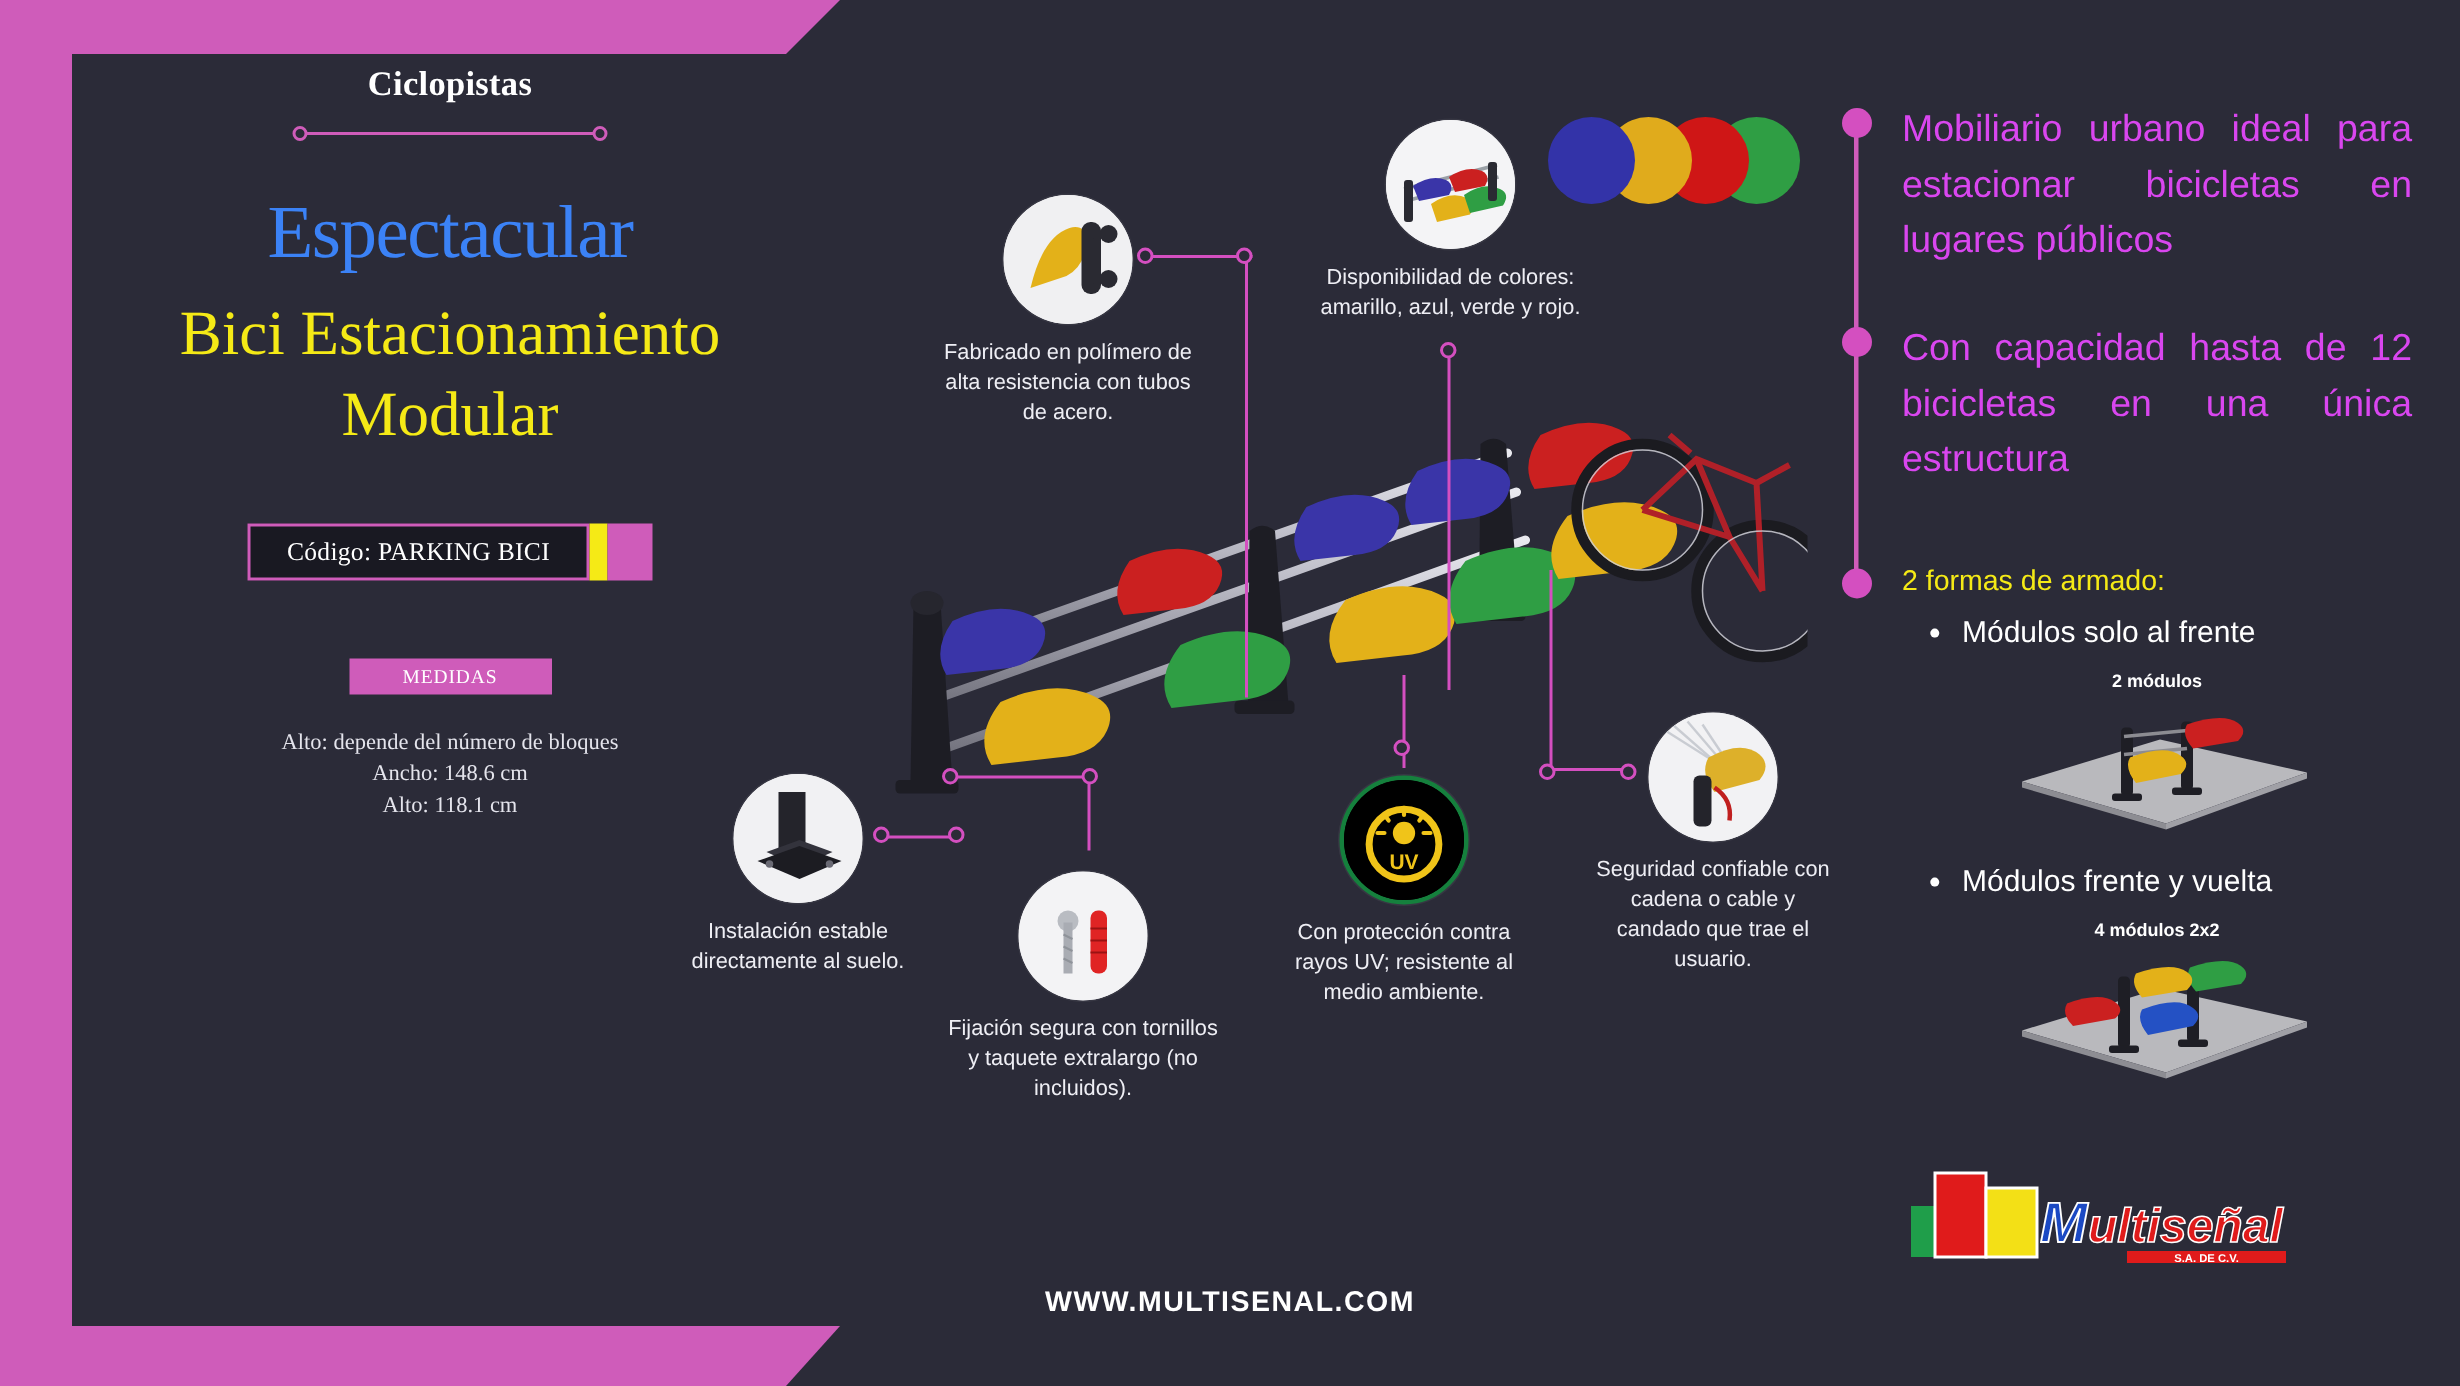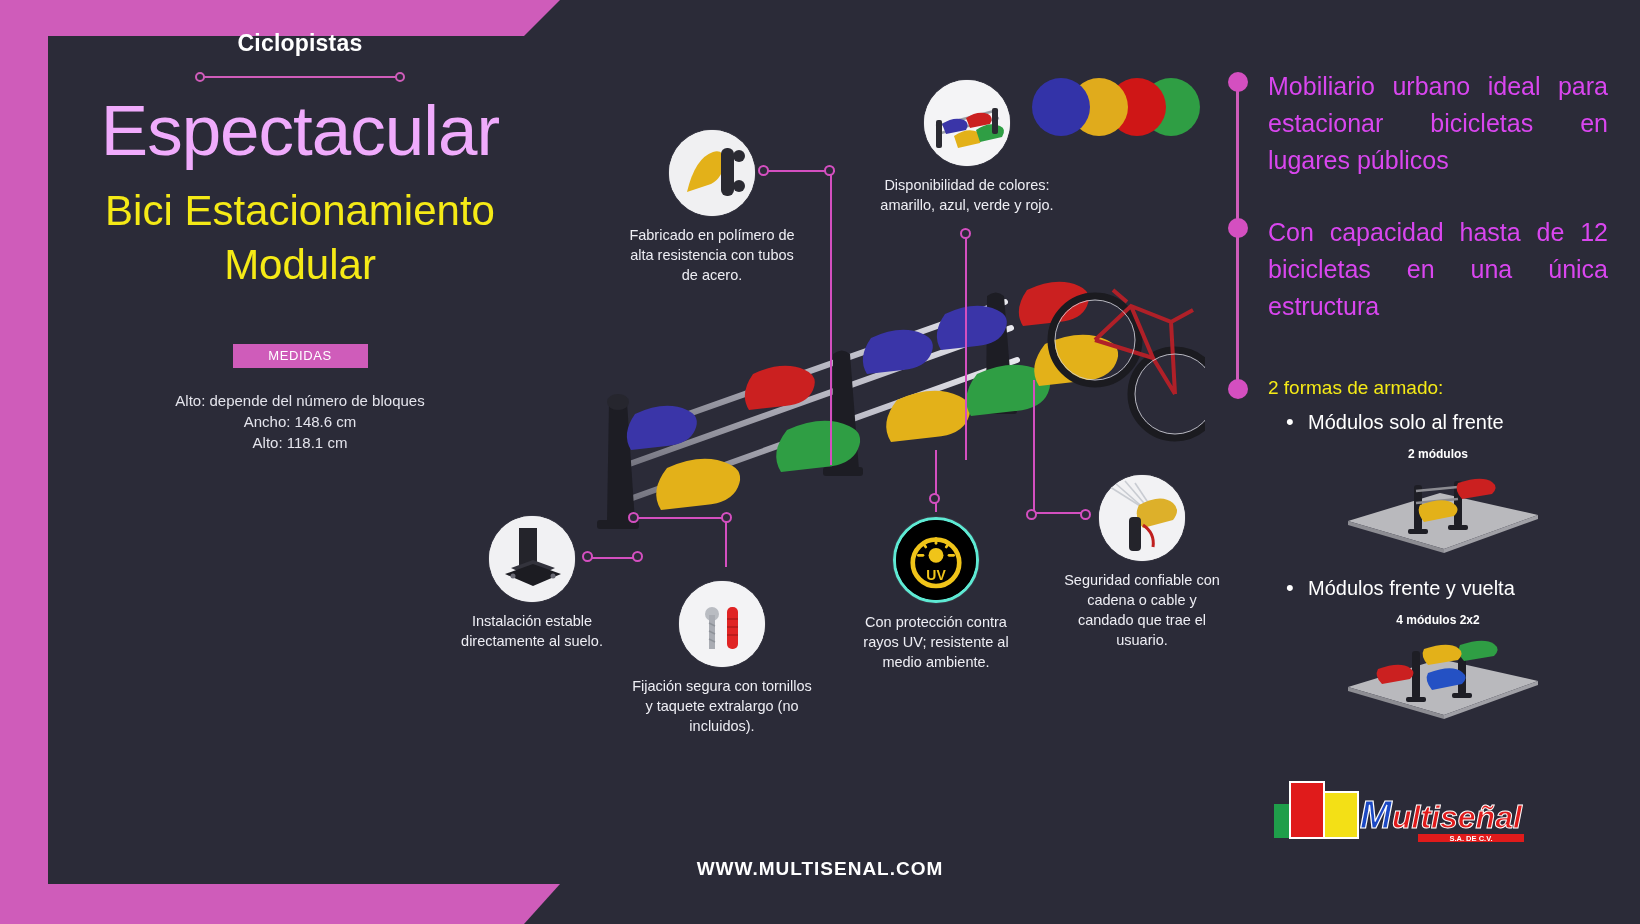--- a/index.html
+++ b/index.html
@@ -26,43 +26,43 @@
     background:#cf5cba; z-index:1;
     clip-path: polygon(0 0, 560px 0, 524px 40px, 0 40px);
   }
   .stage {
     position:absolute; left:48px; top:38px; right:0; bottom:42px;
     background:#2b2b38; z-index:2;
   }
 
   
   .left-col {
-    position:absolute; left:40px; top:0px; width:520px;
-    text-align:center; z-index:5;
+    position:absolute; left:40px; top:13px; width:520px;
+    text-align:center; z-index:5;font-family:Liberation Serif, serif;
   }
   .kicker {
     color:#ffffff; font-size:23px; font-weight:bold; letter-spacing:.2px;
     margin-top:30px;
   }
   .rule {
     position:relative; width:210px; height:12px; margin:14px auto 0;
   }
   .rule .bar {
     position:absolute; left:6px; right:6px; top:5px; height:2px; background:#cf5cba;
   }
   .rule .dot {
     position:absolute; top:1px; width:10px; height:10px; border-radius:50%;
     border:2px solid #cf5cba; background:#2b2b38;
   }
   .rule .dot.l { left:0; }
   .rule .dot.r { right:0; }
 
   .h1 {
-    color:#f0abfc; font-size:71px; font-weight:300; letter-spacing:-1px;
-    line-height:1.0; margin-top:12px; white-space:nowrap;
+    color:#3b82f6; font-size:50px; font-weight:300; letter-spacing:-1px;
+    line-height:1.0; margin-top:34px; white-space:nowrap;
   }
   .h2 {
     color:#f5ea16; font-size:42px; font-weight:300; line-height:1.28;
     margin-top:18px; padding:0 6px;
   }
 
   .code-badge {
     position:relative; width:270px; height:38px; margin:44px auto 0;
   }
   .code-badge .box {
@@ -100,21 +100,21 @@
   
   .callout { position:absolute; z-index:6; text-align:center; }
   .callout .cap {
     color:#eeeef4; font-size:14.5px; line-height:1.38; margin-top:9px;
   }
   .circ {
     width:86px; height:86px; border-radius:50%; background:#f3f3f5;
     overflow:hidden; position:relative; margin:0 auto;
     box-shadow:0 0 0 1px rgba(255,255,255,.06);
   }
-  .circ.dark { background:#000000; border:3px solid #5eead4; }
+  .circ.dark { background:#000000; border:3px solid #15803d; }
 
   
   .conn { position:absolute; z-index:4; }
   .conn .hl { position:absolute; height:2px; background:#d44fc0; }
   .conn .vl { position:absolute; width:2px; background:#d44fc0; }
   .knob {
     position:absolute; width:11px; height:11px; border-radius:50%;
     border:2px solid #d44fc0; background:#2b2b38; z-index:5;
   }
 
@@ -175,20 +175,27 @@
     <div class="dot l"></div>
     <div class="dot r"></div>
   </div>
 
   <div class="h1">Espectacular</div>
   <div class="h2">
     <div>Bici Estacionamiento</div>
     <div>Modular</div>
   </div>
 
+  <div class="code-badge">
+    <div class="box">
+      <span>Código: PARKING BICI</span>
+    </div>
+    <div class="yellow"></div>
+    <div class="pink"></div>
+  </div>
 
   <div class="medidas-tag">MEDIDAS</div>
   <div class="medidas-dims">
     <div>Alto: depende del número de bloques</div>
     <div>Ancho: 148.6 cm</div>
     <div>Alto: 118.1 cm</div>
   </div>
 </div>
 
 <div class="swatches">

